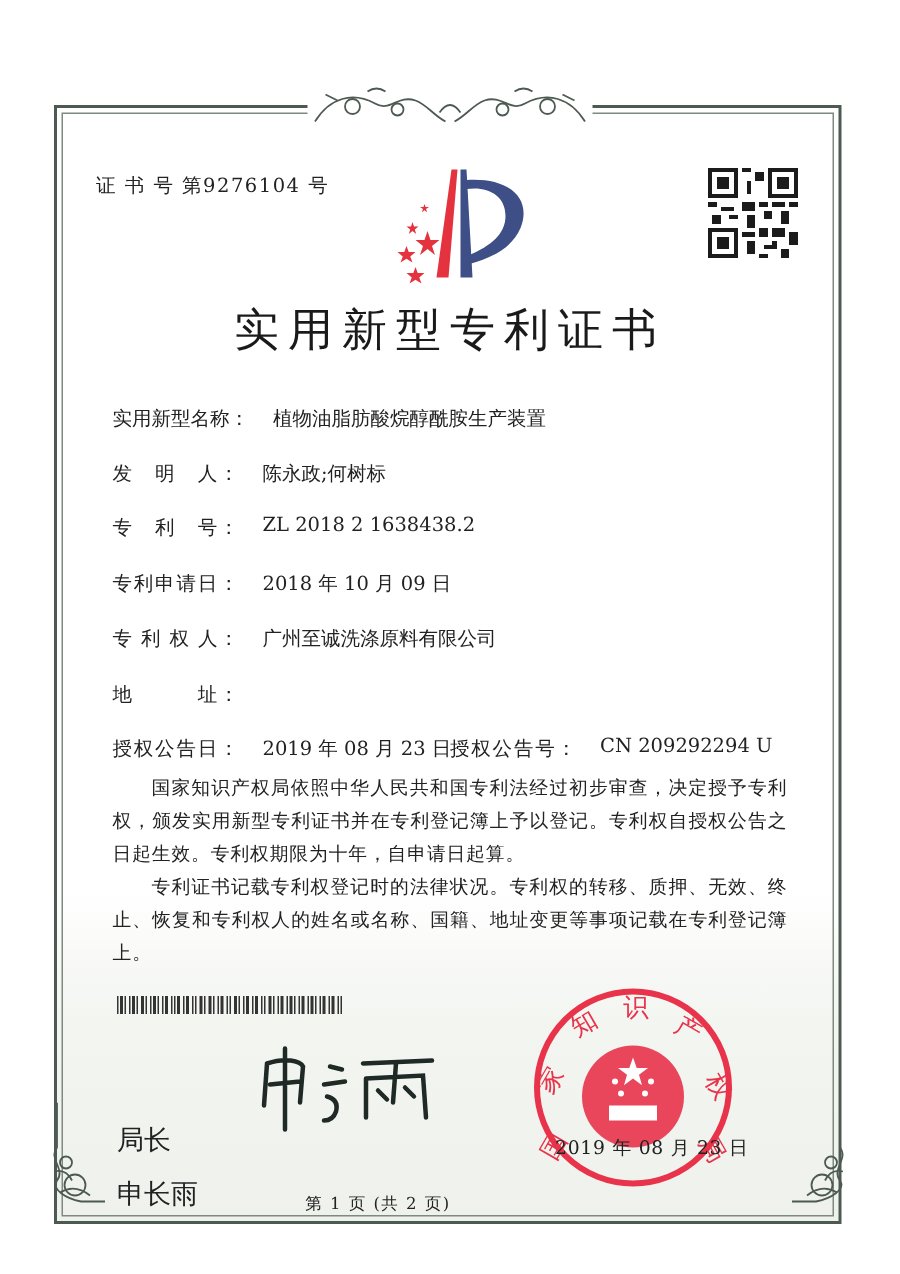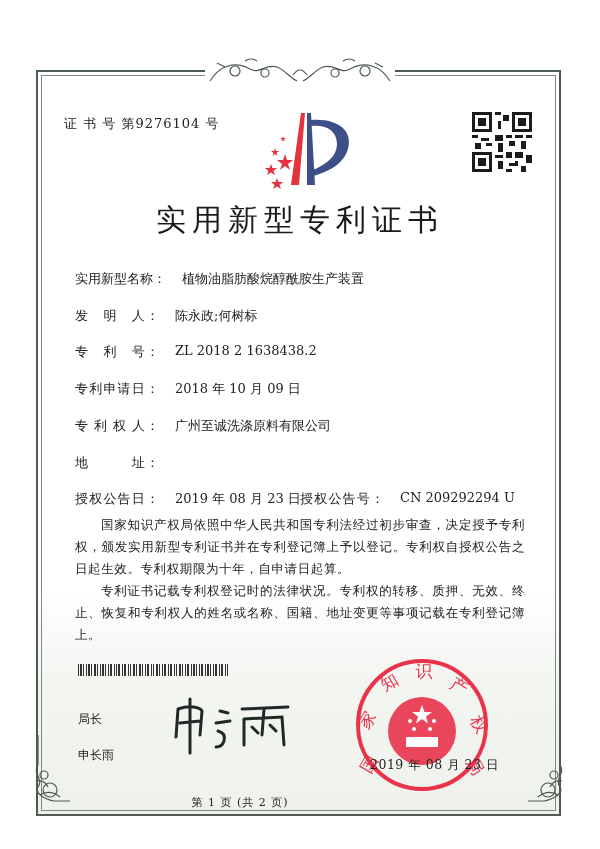--- a/index.html
+++ b/index.html
@@ -36,25 +36,25 @@
   .field { position: absolute; left: 75px; font-size: 13px; white-space: nowrap; display: flex; }
   .field .lbl { display: inline-block; width: 84px; text-align-last: justify; }
   .field .val { margin-left: 16px; }
 
   .para {
     position: absolute; left: 75px; width: 450px; font-size: 12.5px; line-height: 22px;
     text-indent: 26px; letter-spacing: 0.6px; text-align: justify;
   }
 
   .barcode { position: absolute; left: 78px; top: 664px; width: 150px; height: 12px; }
-  .director { position: absolute; left: 78px; font-family: "DejaVu Sans", "Liberation Sans", sans-serif; font-size: 12px; }
+  .director { position: absolute; left: 78px; font-family: "DejaVu Sans", "Liberation Sans", sans-serif; font-size: 18px; margin-top: 37px; }
   .signature { position: absolute; left: 170px; top: 695px; width: 130px; height: 60px; }
   .seal { position: absolute; left: 352px; top: 655px; width: 140px; height: 140px; }
   .seal-date { position: absolute; left: 370px; top: 757px; font-size: 12.5px; letter-spacing: 0.5px; }
-  .page-no { position: absolute; left: 0; width: 480px; top: 795px; text-align: center; font-size: 11px; letter-spacing: 1px; }
+  .page-no { position: absolute; left: 0; width: 480px; top: 795px; text-align: center; font-size: 11px; letter-spacing: 1px; padding-left: 12px; }
   .footer-note { position: absolute; left: 0; width: 600px; top: 872px; text-align: center; font-size: 12px; letter-spacing: 1px; }
 </style>
 </head>
 <body>
 
 <div class="frame">
   <div class="frame-inner"></div>
 </div>
 
 <svg class="ornament" viewBox="0 0 190 30">

